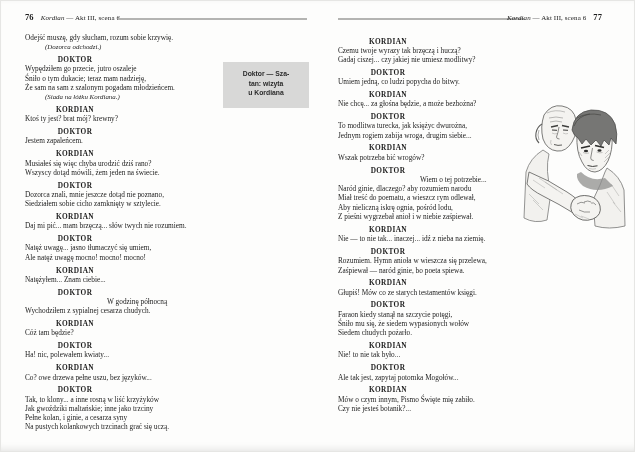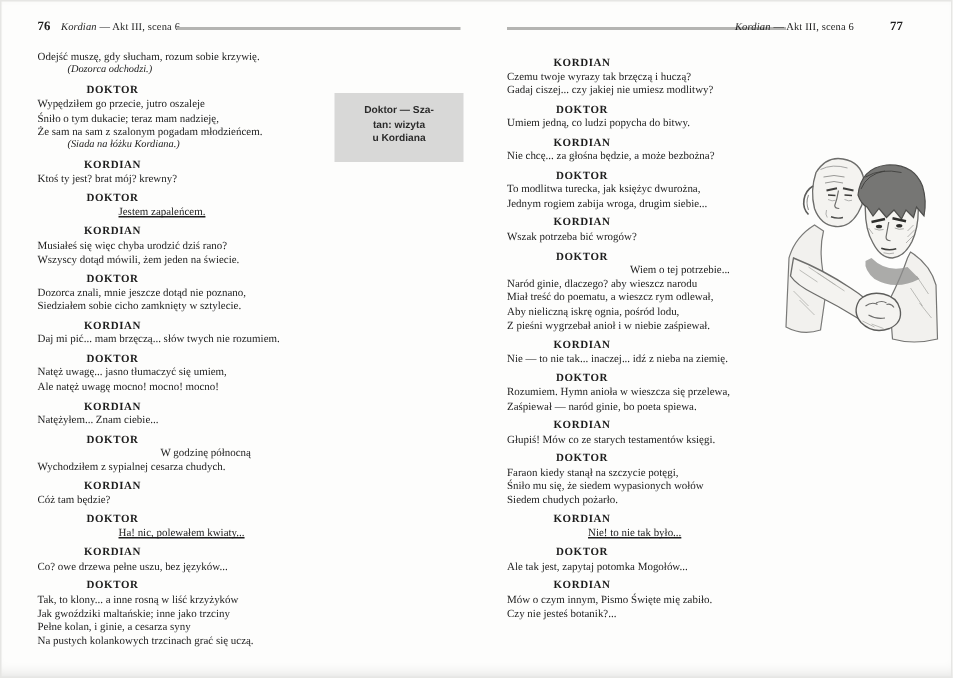--- a/index.html
+++ b/index.html
@@ -9,32 +9,32 @@
     font-family:"Liberation Serif", serif;color:#1c1c1c;
     box-shadow:inset 0 0 0 1px #e6e6e4, inset 0 -8px 10px -7px rgba(0,0,0,.14), inset 0 4px 6px -5px rgba(0,0,0,.06);
   }
   
   .pg-header{position:absolute;top:12px;font-size:7px;letter-spacing:.1px;white-space:nowrap;}
   .pg-header .pnum{font-weight:bold;font-size:8.5px;}
   .pg-header .ital{font-style:italic;}
   .hdr-left{left:25px;}
   .hdr-right{right:33px;}
   .hdr-left .pnum{margin-right:7px;}
-  .hdr-right .pnum{margin-left:24px;}
+  .hdr-right .pnum{margin-left:7px;}
   .rule{position:absolute;top:18px;height:2px;background:#b4b4b2;}
   .rule-left{left:118px;width:189px;}
   .rule-right{left:338px;width:186px;}
   
   .col{position:absolute;top:33px;white-space:nowrap;font-size:7.3px;line-height:9.3px;}
   .col-left{left:25px;width:250px;}
   .col-right{left:338px;width:230px;}
   .ln{height:9.3px;}
   .speaker{font-weight:bold;margin-top:3.5px;margin-left:10px;width:80px;text-align:center;letter-spacing:.4px;}
   .stage{font-style:italic;margin-left:20px;font-size:6.9px;}
-  .hemi1{margin-left:54px;text-decoration:underline;}
+  .hemi1{}
   .hemi2{margin-left:82px;}
   
   .margin-note{
     position:absolute;left:223px;top:62px;width:86px;height:46px;
     background:#d8d8d7;box-sizing:border-box;padding-top:7px;
     font-family:"Liberation Sans", sans-serif;font-weight:bold;
     font-size:6.8px;line-height:9.5px;text-align:center;color:#2b2b2b;
   }
   
   .sketch{position:absolute;left:521px;top:100px;width:108px;height:132px;}
@@ -109,21 +109,21 @@
       <div class="ln verse">Umiem jedną, co ludzi popycha do bitwy.</div>
       <div class="ln speaker">KORDIAN</div>
       <div class="ln verse">Nie chcę... za głośna będzie, a może bezbożna?</div>
       <div class="ln speaker">DOKTOR</div>
       <div class="ln verse">To modlitwa turecka, jak księżyc dwurożna,</div>
       <div class="ln verse">Jednym rogiem zabija wroga, drugim siebie...</div>
       <div class="ln speaker">KORDIAN</div>
       <div class="ln verse">Wszak potrzeba bić wrogów?</div>
       <div class="ln speaker">DOKTOR</div>
       <div class="ln hemi2">Wiem o tej potrzebie...</div>
-      <div class="ln verse">Naród ginie, dlaczego? aby wieszcz narodu</div>
+      <div class="ln verse">Naród ginie, dlaczego? aby rozumiem narodu</div>
       <div class="ln verse">Miał treść do poematu, a wieszcz rym odlewał,</div>
       <div class="ln verse">Aby nieliczną iskrę ognia, pośród lodu,</div>
       <div class="ln verse">Z pieśni wygrzebał anioł i w niebie zaśpiewał.</div>
       <div class="ln speaker">KORDIAN</div>
       <div class="ln verse">Nie — to nie tak... inaczej... idź z nieba na ziemię.</div>
       <div class="ln speaker">DOKTOR</div>
       <div class="ln verse">Rozumiem. Hymn anioła w wieszcza się przelewa,</div>
       <div class="ln verse">Zaśpiewał — naród ginie, bo poeta spiewa.</div>
       <div class="ln speaker">KORDIAN</div>
       <div class="ln verse">Głupiś! Mów co ze starych testamentów księgi.</div>

